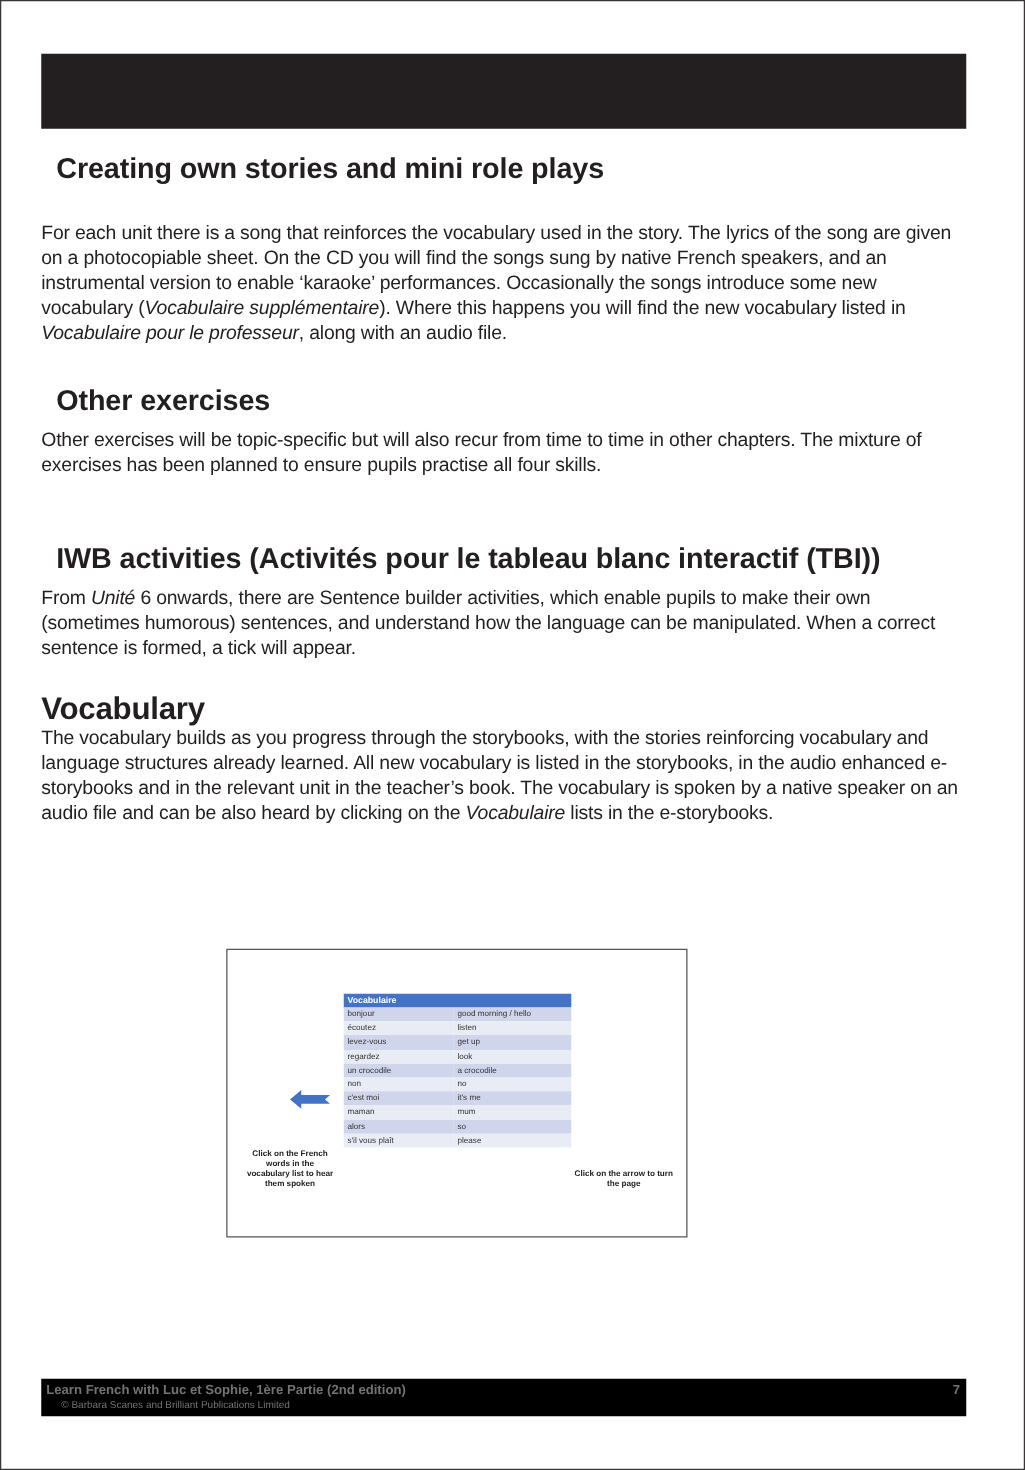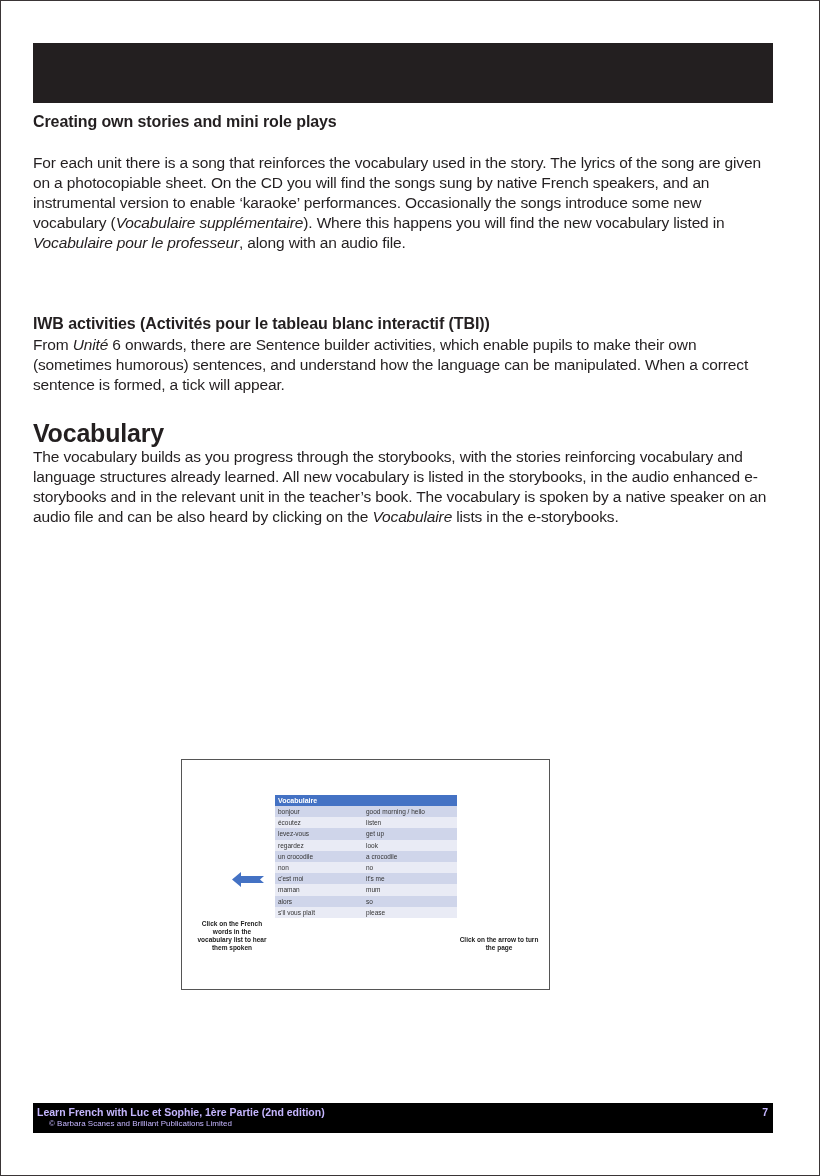--- a/index.html
+++ b/index.html
@@ -11,21 +11,21 @@
     position: absolute; left: 0; top: 0; width: 818px; height: 1174px;
     border: 1px solid #3a3536;
   }
   .header-bar {
     position: absolute; left: 33px; top: 43px; width: 740px; height: 60px;
     background: #231f20;
   }
   .content { position: absolute; left: 33px; top: 111px; width: 745px; }
   .section { margin: 0; }
   h2.sub {
-    font-size: 16px; font-weight: bold; margin: 0; line-height: 22px; letter-spacing: -0.1px;
+    font-size: 23px; font-weight: bold; margin: 12px; line-height: 22px; letter-spacing: -0.1px;
   }
   h1.big {
     font-size: 25px; font-weight: bold; margin: 0; line-height: 28px; letter-spacing: -0.2px;
   }
   p.body {
     font-size: 15.5px; line-height: 20px; margin: 0; letter-spacing: -0.15px;
   }
   .gap-l { height: 20px; }
   .gap-big { height: 24px; }
 
@@ -48,21 +48,21 @@
   .arrow-icon { position: absolute; left: 50px; top: 112px; width: 32px; height: 15px; }
   .caption {
     position: absolute; font-size: 6.5px; font-weight: bold; text-align: center; color: #222;
     line-height: 8px;
   }
   .caption-left { left: 14px; top: 160px; width: 72px; }
   .caption-right { left: 272px; top: 176px; width: 90px; }
 
   .footer-bar {
     position: absolute; left: 33px; top: 1103px; width: 740px; height: 30px;
-    background: #000; color: #c4b5fd;
+    background: #000; color: #737373;
   }
   .footer-title {
     position: absolute; left: 4px; top: 3px; font-size: 10.5px; font-weight: bold;
   }
   .footer-copy {
     position: absolute; left: 16px; top: 16px; font-size: 8px;
   }
   .footer-page {
     position: absolute; right: 5px; top: 3px; font-size: 10.5px; font-weight: bold;
   }
@@ -75,20 +75,24 @@
 
 <div class="content">
   <div class="section">
     <h2 class="sub">Creating own stories and mini role plays</h2>
   </div>
   <div class="gap-l"></div>
   <div class="section">
     <p class="body"><span>For each unit there is a song that reinforces the vocabulary used in the story. The lyrics of the song are given on a photocopiable sheet. On the CD you will find the songs sung by native French speakers, and an instrumental version to enable ‘karaoke’ performances. Occasionally the songs introduce some new vocabulary (</span><em>Vocabulaire supplémentaire</em><span>). Where this happens you will find the new vocabulary listed in </span><em>Vocabulaire pour le professeur</em><span>, along with an audio file.</span></p>
   </div>
   <div class="gap-l"></div>
+  <div class="section">
+    <h2 class="sub">Other exercises</h2>
+    <p class="body">Other exercises will be topic-specific but will also recur from time to time in other chapters. The mixture of exercises has been planned to ensure pupils practise all four skills.</p>
+  </div>
   <div class="gap-l"></div>
   <div class="gap-l"></div>
   <div class="section">
     <h2 class="sub">IWB activities (Activités pour le tableau blanc interactif (TBI))</h2>
     <p class="body"><span>From </span><em>Unité</em><span> 6 onwards, there are Sentence builder activities, which enable pupils to make their own (sometimes humorous) sentences, and understand how the language can be manipulated. When a correct sentence is formed, a tick will appear.</span></p>
   </div>
   <div class="gap-big"></div>
   <div class="section">
     <h1 class="big">Vocabulary</h1>
     <p class="body"><span>The vocabulary builds as you progress through the storybooks, with the stories reinforcing vocabulary and language structures already learned. All new vocabulary is listed in the storybooks, in the audio enhanced e-storybooks and in the relevant unit in the teacher’s book. The vocabulary is spoken by a native speaker on an audio file and can be also heard by clicking on the </span><em>Vocabulaire</em><span> lists in the e-storybooks.</span></p>

